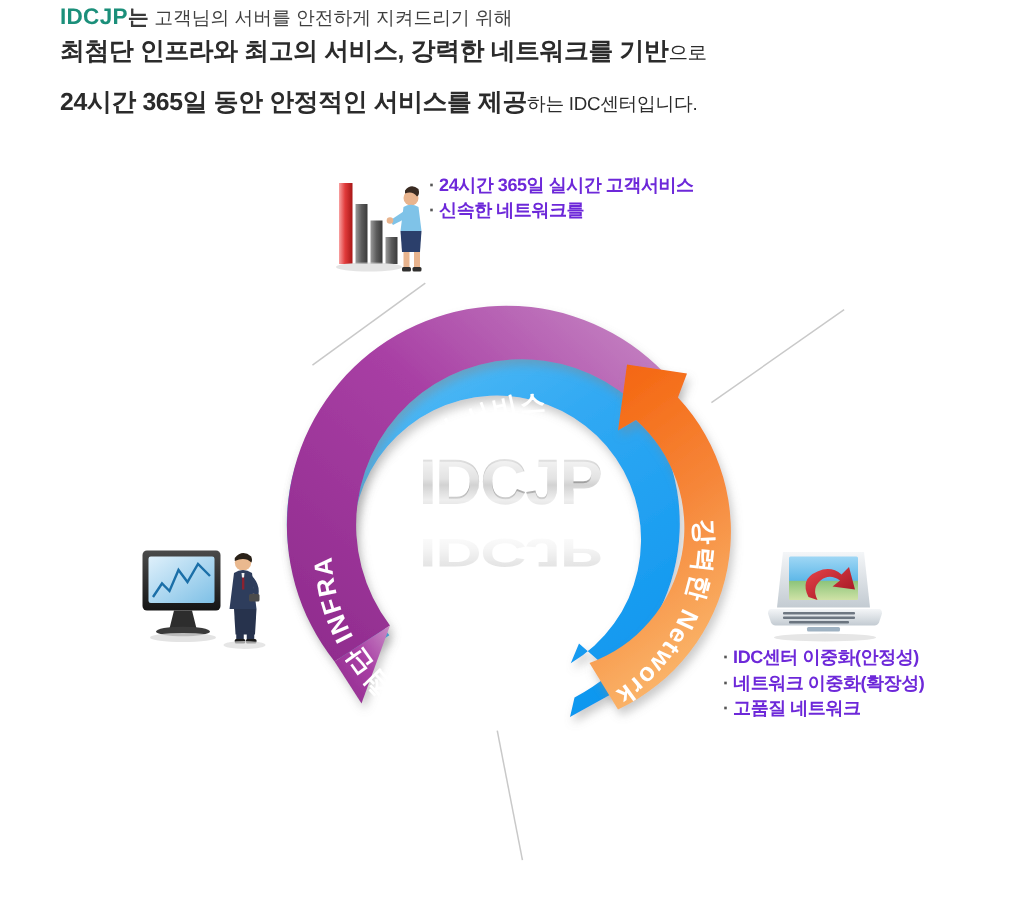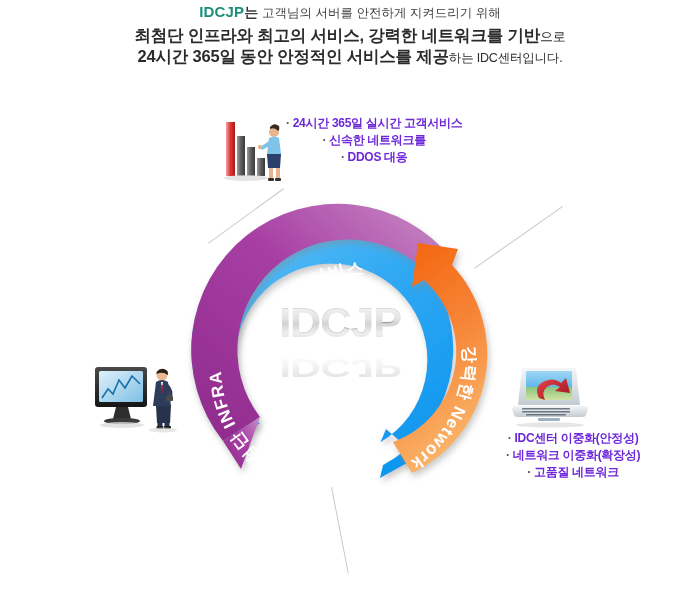--- a/index.html
+++ b/index.html
@@ -1,47 +1,47 @@
 <!DOCTYPE html>
 <html lang="ko"><head>
 <meta charset="utf-8">
 <style>
   html,body{margin:0;padding:0;background:#ffffff;}
   body{
     width:680px;height:600px;position:relative;overflow:hidden;
     font-family:"Liberation Sans","DejaVu Sans",sans-serif;
     color:#333;
   }
-  .stage{position:absolute;left:0;top:0;width:680px;height:600px;text-align:center;}
+  .stage{position:absolute;left:0;top:0;width:680px;height:600px;}
 
   
   .header{position:absolute;left:40px;top:4px;width:620px;}
   .hl{white-space:nowrap;line-height:1.0;}
   .hl1{font-size:13px;font-weight:bold;margin-bottom:7px;color:#3a3a3a;}
   .hl1 .brand{color:#1b8f7a;font-size:15px;font-weight:bold;letter-spacing:.2px;}
   .hl1 .jo{color:#3a3a3a;font-size:14px;font-weight:bold;}
   .hl1 .rest{font-weight:normal;font-size:12.5px;color:#3f3f3f;}
-  .hl2{font-size:16.5px;font-weight:bold;color:#2b2b2b;letter-spacing:-.2px;margin-bottom:5px;}
+  .hl2{font-size:16.5px;font-weight:bold;color:#2b2b2b;letter-spacing:-.2px;margin-bottom:17px;}
   .hl2 .sm{font-size:13px;font-weight:normal;}
   .hl3{font-size:16.5px;font-weight:bold;color:#2b2b2b;letter-spacing:-.2px;}
   .hl3 .sm{font-size:12.5px;font-weight:normal;}
 
   
   .conn{position:absolute;background:#c9c9c9;transform-origin:0 0;height:1px;}
 
   
   .bullets{position:absolute;}
   .bullets div{
     font-size:12px;color:#6d28d9;line-height:17px;white-space:nowrap;
     font-weight:bold;letter-spacing:-.3px;
   }
   .bullets div::before{content:"· ";color:#555;font-weight:bold;}
   .b-top{left:286px;top:115px;}
   .b-left{left:28px;top:437px;}
-  .b-right{left:506px;top:430px;}
+  .b-right{left:482px;top:430px;}
 
   
   .ring{position:absolute;left:190px;top:195px;width:300px;height:300px;}
   .ring svg{display:block;overflow:visible;}
   .arc-label{
     fill:#ffffff;font-family:"Liberation Sans","DejaVu Sans",sans-serif;
     font-weight:bold;font-size:17px;letter-spacing:1px;
   }
   .logo-wrap{
     position:absolute;left:190px;top:195px;width:300px;height:300px;
@@ -253,21 +253,20 @@
       </g>
       <rect x="30" y="56" width="22" height="3" rx="1" fill="#9fb2c2"></rect>
       <ellipse cx="42" cy="63" rx="34" ry="2.6" fill="#dcdcdc" opacity=".7"></ellipse>
       <path d="M31 36 q-6 -12 6 -17 q9 -4 16 2 l5 -5 l4 15 l-15 -2 l5 -4 q-7 -5 -13 0 q-6 5 -2 13z" fill="url(#redArr)"></path>
     </svg>
   </div>
 
   <div class="bullets b-top">
     <div>24시간 365일 실시간 고객서비스</div>
     <div>신속한 네트워크를</div>
-    <div>DDOS 대응</div>
   </div>
 
 
   <div class="bullets b-right">
     <div>IDC센터 이중화(안정성)</div>
     <div>네트워크 이중화(확장성)</div>
     <div>고품질 네트워크</div>
   </div>
 
 </div>

